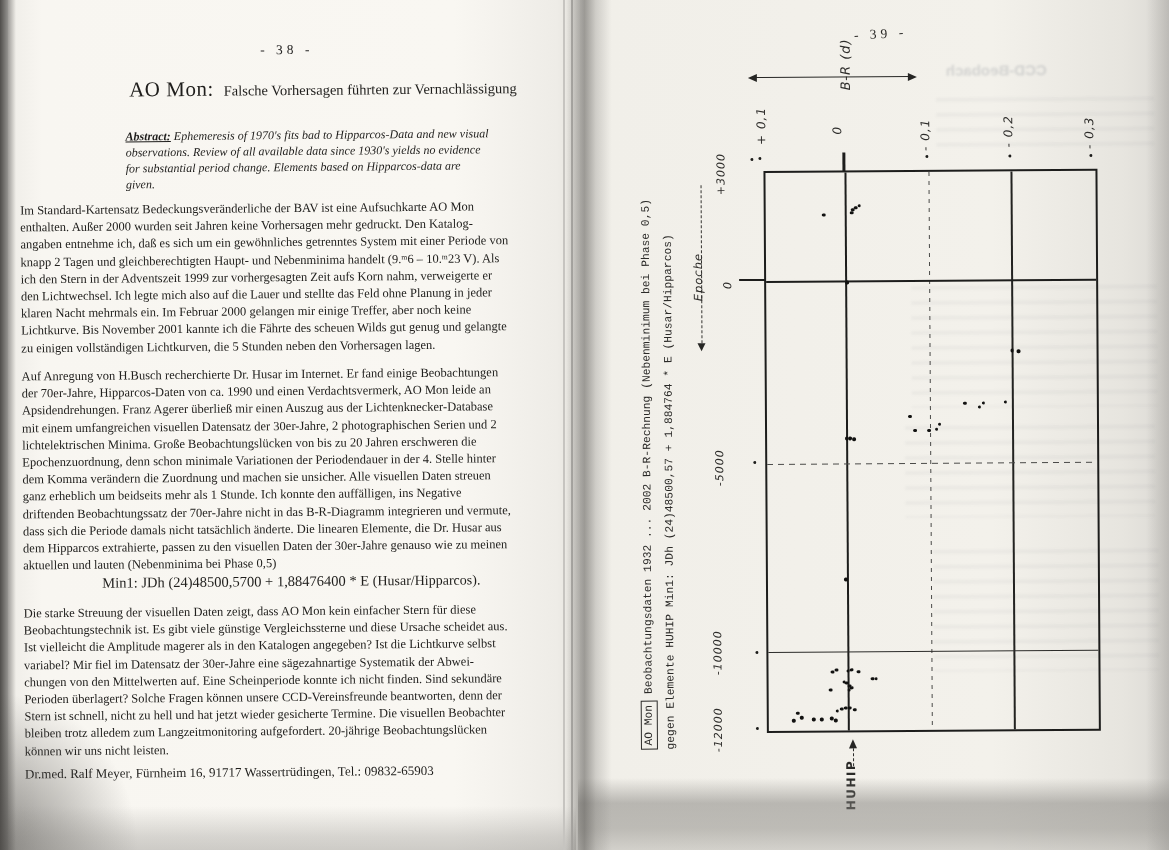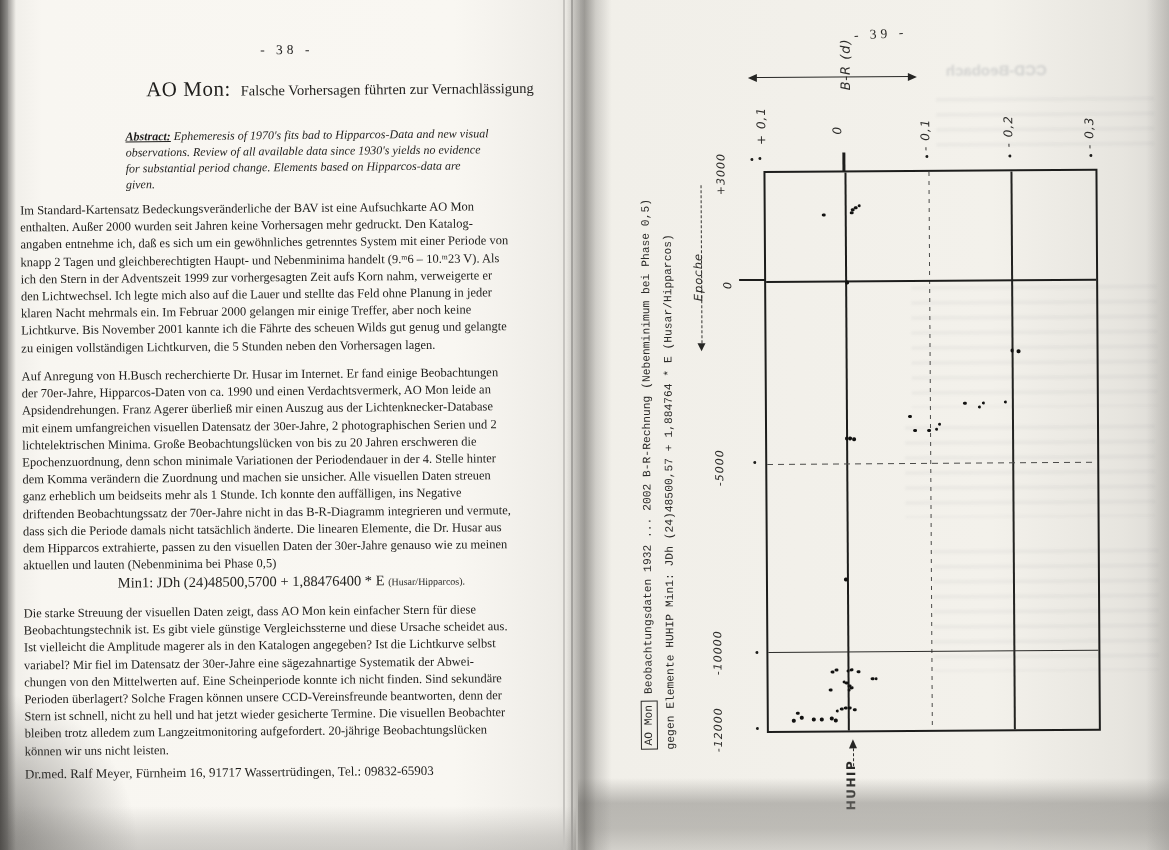--- a/index.html
+++ b/index.html
@@ -8,31 +8,31 @@
   
   .page-left{position:absolute;left:8px;top:0;width:572px;height:850px;
              background:linear-gradient(90deg,#efede8 0%,#f8f6f1 6%,#f9f7f2 78%,#eeece7 96%,#e2e0db 100%);}
   .page-right{position:absolute;left:580px;top:0;width:589px;height:850px;
               background:linear-gradient(90deg,#dddbd6 0%,#f1efe9 5%,#f3f1eb 70%,#e7e5df 92%,#dcdad5 100%);}
   
   .lp-content{position:absolute;left:12px;top:0;width:556px;height:850px;transform:rotate(-0.5deg);}
   .pagenum38{position:absolute;top:42px;left:0;width:540px;text-align:center;
              font-size:13.5px;letter-spacing:4px;color:#262524;}
   .title-row{position:absolute;top:76px;left:112px;white-space:nowrap;}
-  .title-star{font-size:21px;letter-spacing:.5px;margin-left:17px;}
+  .title-star{font-size:21px;letter-spacing:.5px;}
   .title-sub{font-size:14.5px;margin-left:6px;}
   .abstract{position:absolute;top:127px;left:108px;width:388px;
             font-style:italic;font-size:12px;line-height:16px;white-space:pre-line;}
   .ab-label{text-decoration:underline;font-weight:bold;font-family:Liberation Serif, serif;}
   .para{position:absolute;left:2px;width:556px;font-size:12.5px;line-height:17.2px;
         white-space:pre-line;color:#21201e;}
   .p1{top:200px;} .p2{top:366px;} .p3{top:603px;}
   .formula{position:absolute;top:572px;left:0;width:540px;text-align:center;white-space:nowrap;}
   .f-main{font-size:14.5px;}
-  .f-note{font-size:10px;}
+  .f-note{font-size:14px;}
   .contact{position:absolute;top:764px;left:2px;font-size:13px;}
   
   .rp-layer{position:absolute;left:0;top:0;width:1169px;height:850px;transform:rotate(-0.35deg);}
   .pagenum39{position:absolute;left:838px;top:28px;width:90px;text-align:center;
              font-size:13.5px;letter-spacing:4px;color:#2a2927;transform:rotate(-3deg);}
   
   .ghost-title{position:absolute;left:948px;top:64px;font-family:"Liberation Sans","DejaVu Sans",sans-serif;
                font-weight:bold;font-size:15px;color:#8a8f96;opacity:.3;filter:blur(1.2px);transform:scaleX(-1);}
   .ghost-lines{position:absolute;opacity:.55;filter:blur(1px);
                background:repeating-linear-gradient(180deg,rgba(125,130,136,0.12) 0 4px,rgba(0,0,0,0) 4px 15px);}

